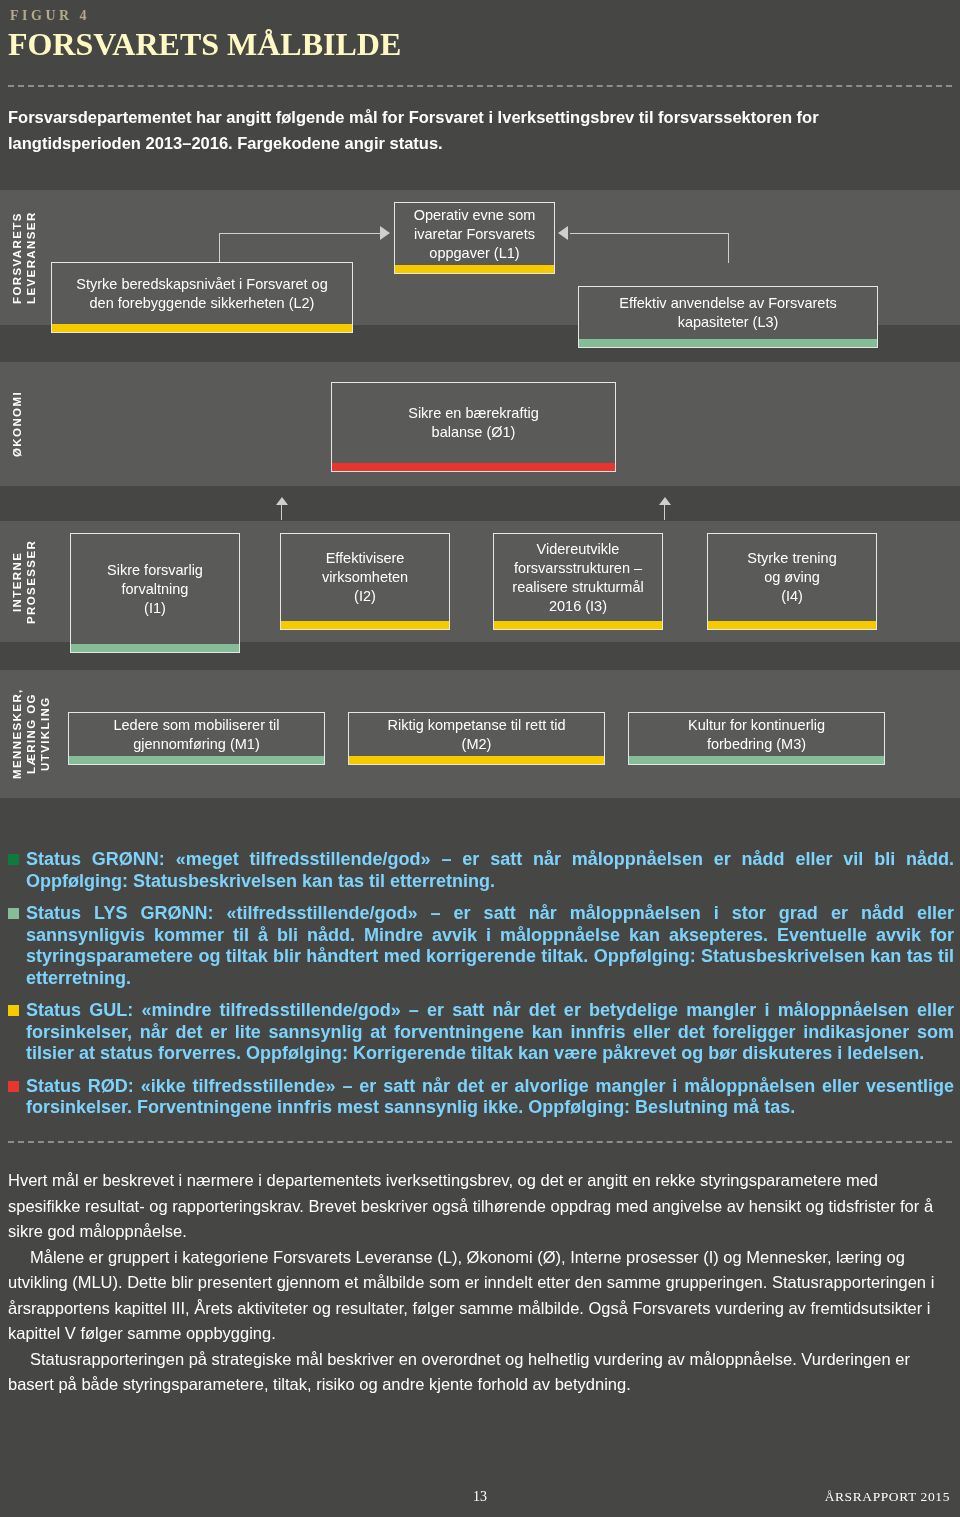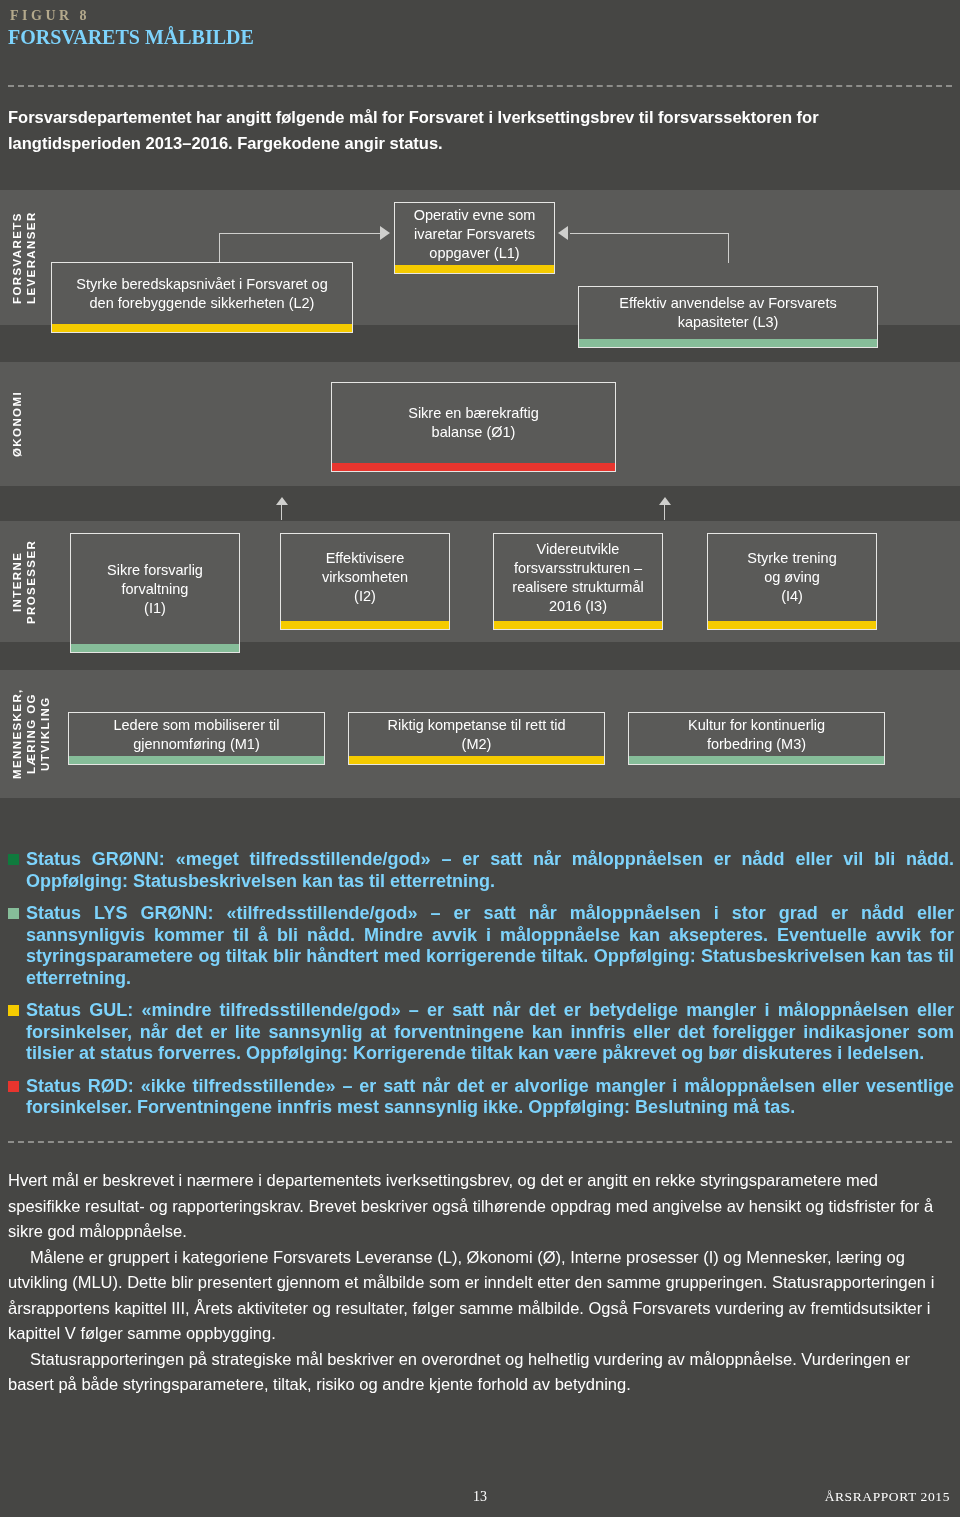--- a/index.html
+++ b/index.html
@@ -17,23 +17,23 @@
   .figur-label {
     position: absolute; left: 10px; top: 8px;
     font-family: "Liberation Serif", serif;
     font-size: 14px; font-weight: 700;
     letter-spacing: 3.5px;
     color: #b4a98c;
   }
   .page-title {
     position: absolute; left: 8px; top: 26px;
     font-family: "Liberation Serif", serif;
-    font-size: 20px; font-weight: 700;
+    font-size: 32px; font-weight: 700;
     letter-spacing: 0px;
-    color: #7dd3fc;
+    color: #fef9c3;
   }
   .dash-rule {
     position: absolute; left: 8px; width: 944px; height: 1px;
     border-top: 2px dashed #8d8d8a;
   }
   .dash-rule.top { top: 85px; }
   .dash-rule.bottom { top: 1141px; }
 
   .intro {
     position: absolute; left: 8px; top: 104px; width: 944px;
@@ -116,21 +116,21 @@
     position: absolute; right: 10px; top: 1489px;
     font-family: "Liberation Serif", serif;
     font-size: 13.5px; letter-spacing: 0.6px; color: #ffffff;
   }
 </style>
 </head>
 <body>
 
 <div class="page">
 
-  <div class="figur-label">FIGUR 8</div>
+  <div class="figur-label">FIGUR 4</div>
   <div class="page-title">FORSVARETS MÅLBILDE</div>
   <div class="dash-rule top"></div>
   <div class="intro">Forsvarsdepartementet har angitt følgende mål for Forsvaret i Iverksettingsbrev til forsvarssektoren for langtidsperioden 2013–2016. Fargekodene angir status.</div>
 
   <div class="band-bg" style="top:190px; height:135px;"></div>
   <div class="band-label" style="left:10px; top:194px; height:128px;">FORSVARETS
 LEVERANSER</div>
 
   <div class="conn" style="left:219px; top:233px; width:1px; height:30px;"></div>
   <div class="conn" style="left:219px; top:233px; width:168px; height:1px;"></div>

